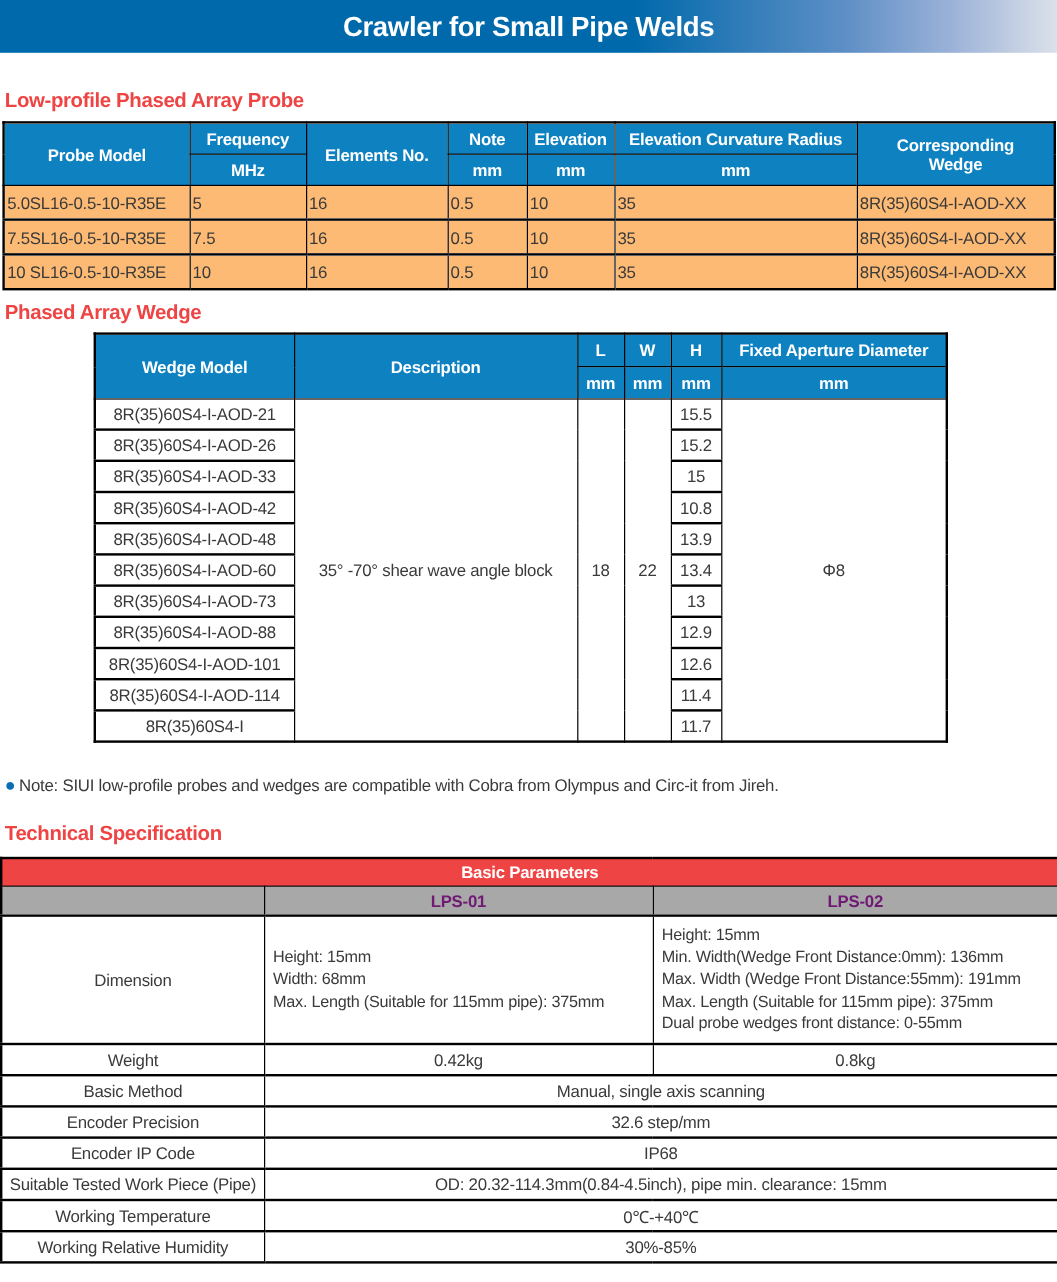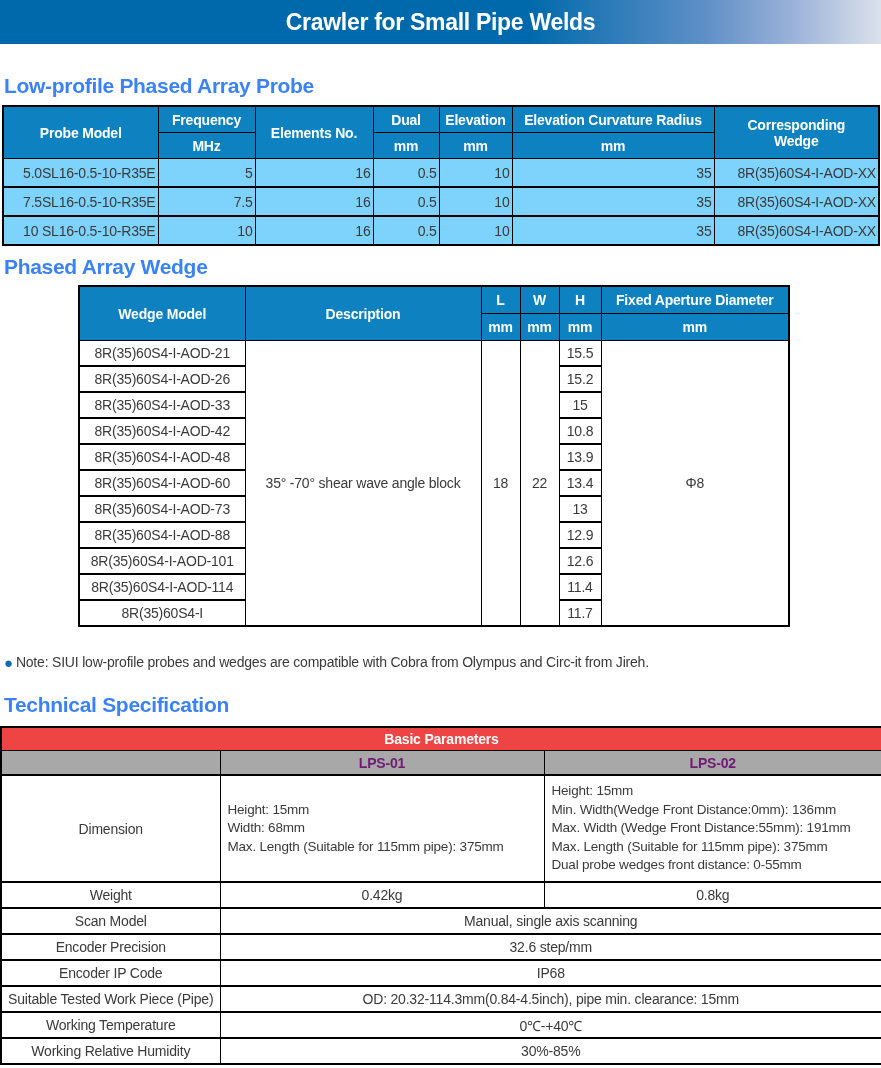--- a/index.html
+++ b/index.html
@@ -12,37 +12,37 @@
   .title-bar{
     height:44px;width:881px;
     background:linear-gradient(90deg,#0069ab 0%,#0069ab 60%,#5e8fc6 80%,#9bb2d8 90%,#dce1ea 100%);
     display:flex;align-items:center;justify-content:center;
   }
   .title-bar h1{
     margin:12px;color:#ffffff;font-size:23px;font-weight:bold;letter-spacing:-0.3px;
   }
   
   .section-heading{
-    margin:0 0 0 4px;color:#3b82f6;font-size:21px;font-weight:bold;letter-spacing:-0.3px;
+    margin:0 0 0 4px;color:#ef4444;font-size:17px;font-weight:bold;letter-spacing:-0.3px;
   }
   .h1sp{margin-top:30px;}
   .h2sp{margin-top:9px;}
   .h3sp{margin-top:23px;}
   
   table{border-collapse:collapse;table-layout:fixed;}
   th,td{padding:0 2px;overflow:hidden;}
   
   .t1{width:876px;margin:7px 0 0 2px;border:2px solid #000;}
   .t1 th{
     background:#0e81c1;color:#ffffff;font-weight:bold;font-size:14px;
     border:1.5px solid #000;height:25px;text-align:center;
   }
   .t1 td{
     border:1.5px solid #000;border-bottom:2px solid #000;
-    text-align:right;font-size:14px;height:27px;background:#7dd3fc;margin-top:21px;
+    text-align:left;font-size:14px;height:27px;background:#fdba74;margin-top:21px;
   }
   
   .t2{width:710px;margin:6px 0 0 78px;border:2px solid #000;}
   .t2 th{
     background:#0e81c1;color:#ffffff;font-weight:bold;font-size:14px;
     border:1.5px solid #000;height:26px;text-align:center;
   }
   .t2 td{
     border-left:1.5px solid #000;border-right:1.5px solid #000;
     text-align:center;font-size:14px;height:24px;vertical-align:middle;
@@ -88,21 +88,21 @@
     <col style="width:66px">
       <col style="width:73px">
       <col style="width:202px">
       <col style="width:165px">
   </colgroup>
   <thead>
     <tr>
       <th rowspan="2">Probe Model</th>
       <th>Frequency</th>
       <th rowspan="2">Elements No.</th>
-      <th>Dual</th>
+      <th>Note</th>
       <th>Elevation</th>
       <th>Elevation Curvature Radius</th>
       <th rowspan="2">
         <div>Corresponding</div>
         <div>Wedge</div>
       </th>
     </tr>
     <tr>
       <th>MHz</th>
       <th>mm</th>
@@ -256,21 +256,21 @@
         <div>Max. Length (Suitable for 115mm pipe): 375mm</div>
         <div>Dual probe wedges front distance: 0-55mm</div>
       </td>
     </tr>
     <tr>
       <td>Weight</td>
       <td>0.42kg</td>
       <td>0.8kg</td>
     </tr>
     <tr>
-      <td>Scan Model</td>
+      <td>Basic Method</td>
       <td colspan="2">Manual, single axis scanning</td>
     </tr>
     <tr>
       <td>Encoder Precision</td>
       <td colspan="2">32.6 step/mm</td>
     </tr>
     <tr>
       <td>Encoder IP Code</td>
       <td colspan="2">IP68</td>
     </tr>

